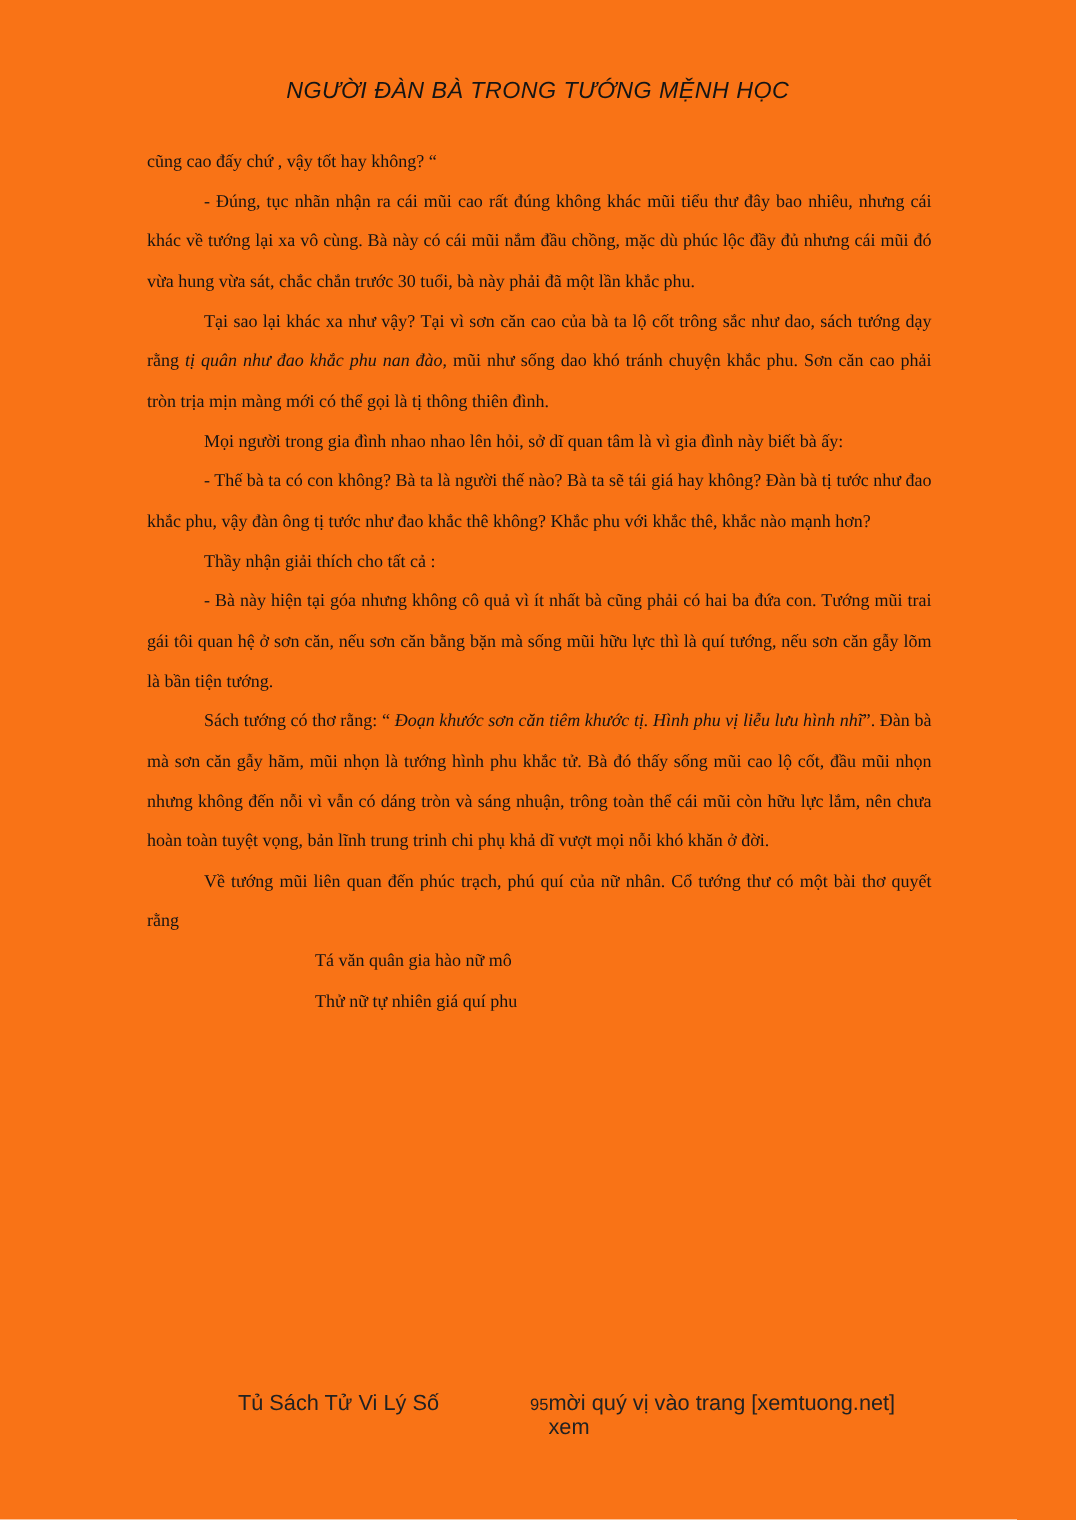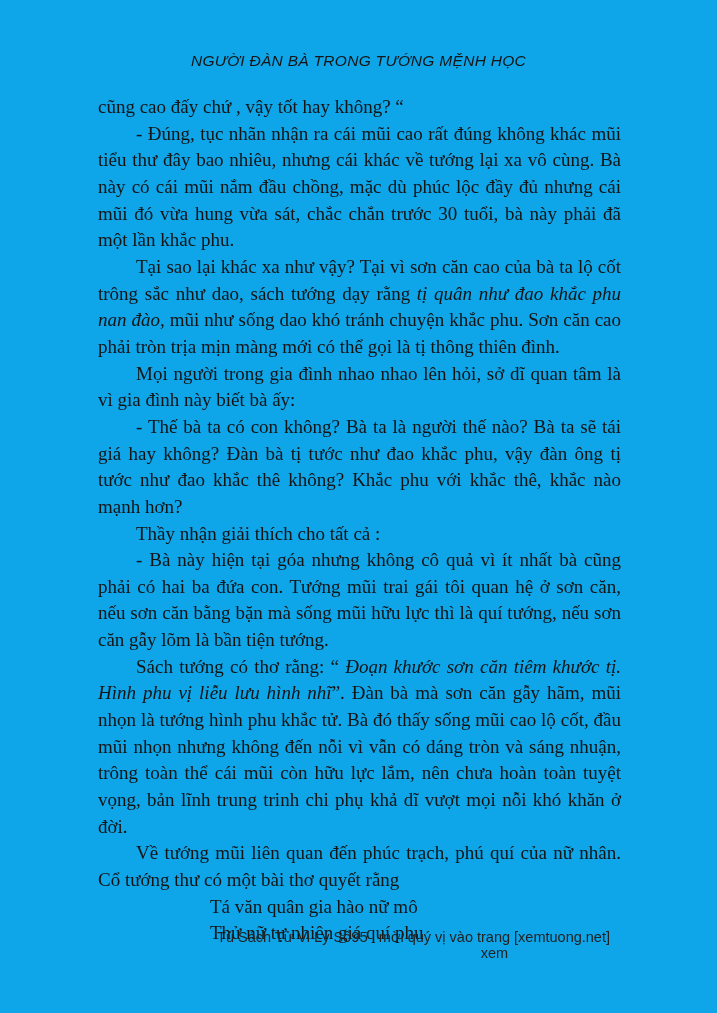--- a/index.html
+++ b/index.html
@@ -4,21 +4,21 @@
 <style>
   html, body {
     margin: 0;
     padding: 0;
     background: #ffffff;
   }
   .page {
     position: relative;
     width: 717px;
     height: 1013px;
-    background: #0ea5e9;
+    background: #f97316;
     color: #1a1a1a;
     overflow: hidden;
   }
   .header-title {
     position: absolute;
     top: 52px;
     left: 0;
     width: 717px;
     text-align: center;
     font-family: "Liberation Sans", sans-serif;
@@ -26,21 +26,21 @@
     font-size: 15.5px;
     letter-spacing: 0.3px;
     color: #151515;
   }
   .body-text {
     position: absolute;
     top: 94px;
     left: 98px;
     width: 523px;
     font-family: "Liberation Serif", serif;
-    font-size: 19px;
+    font-size: 12px;
     line-height: 26.65px;
     text-align: justify;
     color: #141414;
   }
   .body-text p {
     margin: 0;
     padding: 0;
   }
   .body-text p.indented {
     text-indent: 38px;
@@ -56,23 +56,23 @@
     position: absolute;
     top: 928px;
     left: 98px;
     width: 523px;
     display: flex;
     align-items: baseline;
     font-family: "Liberation Sans", sans-serif;
     font-size: 14.5px;
     color: #222222;
   }
-  .footer-left  { flex: 1 1 0; text-align: right; }
-  .footer-page  { flex: 0 0 auto; text-align: center; font-size: 15px; }
-  .footer-right { flex: 1 1 0; text-align: center; }
+  .footer-left  { flex: 1 1 0; text-align: center; }
+  .footer-page  { flex: 0 0 auto; text-align: center; font-size: 11px; }
+  .footer-right { flex: 1 1 0; text-align: left; }
   .run-italic { font-style: italic; }
 </style>
 </head>
 <body>
 
 <div class="page">
 
   <div class="header-title">NGƯỜI ĐÀN BÀ TRONG TƯỚNG MỆNH HỌC</div>
 
   <div class="body-text" id="body-text">

